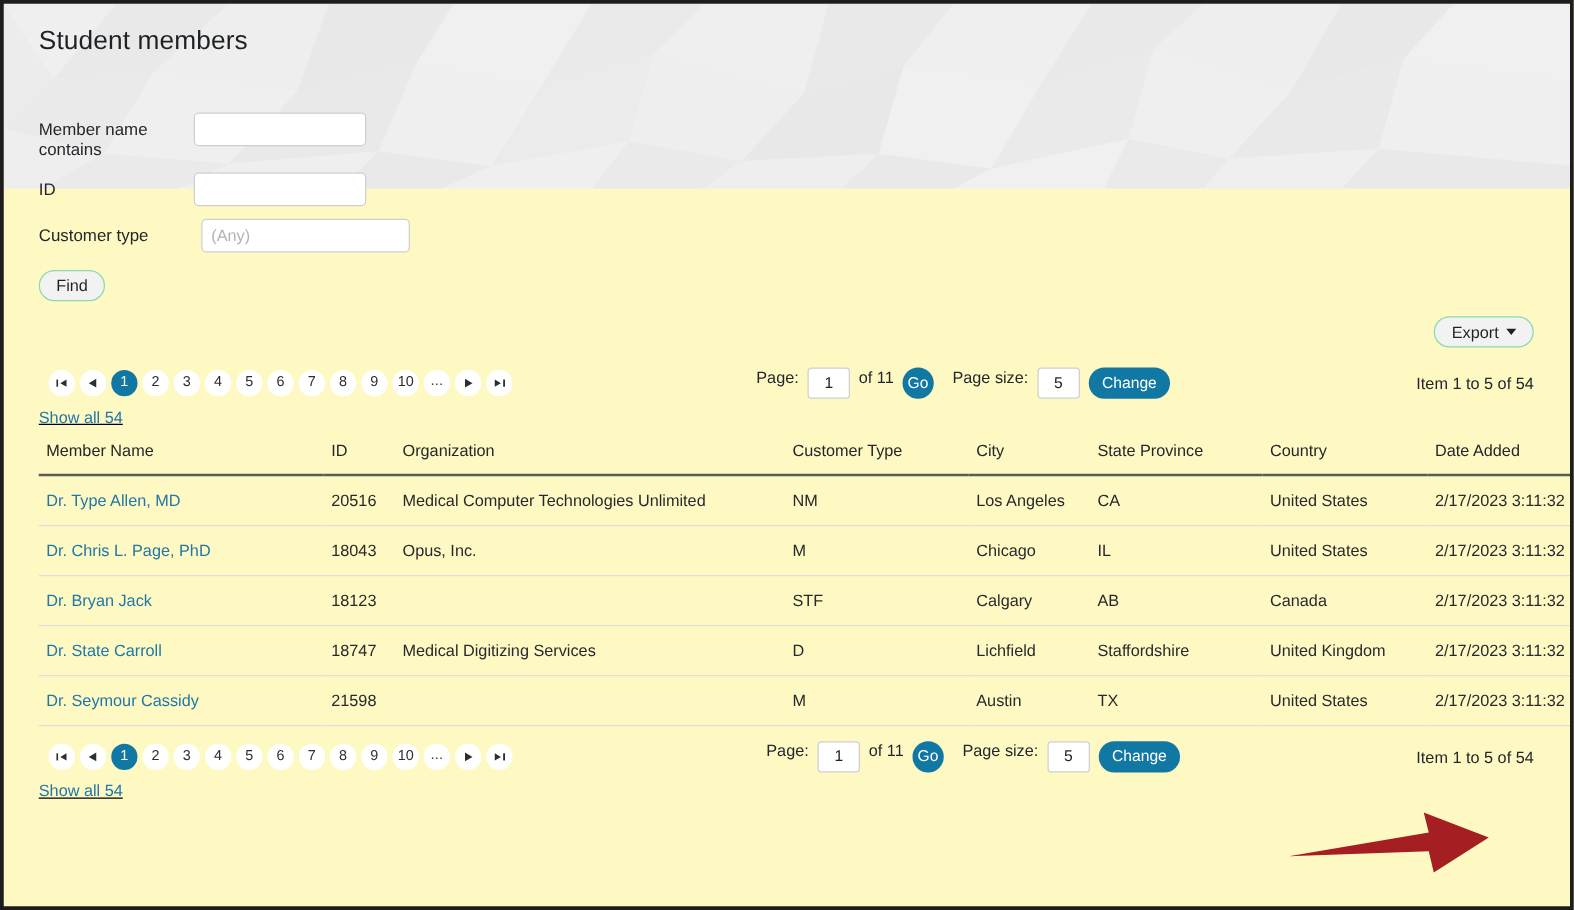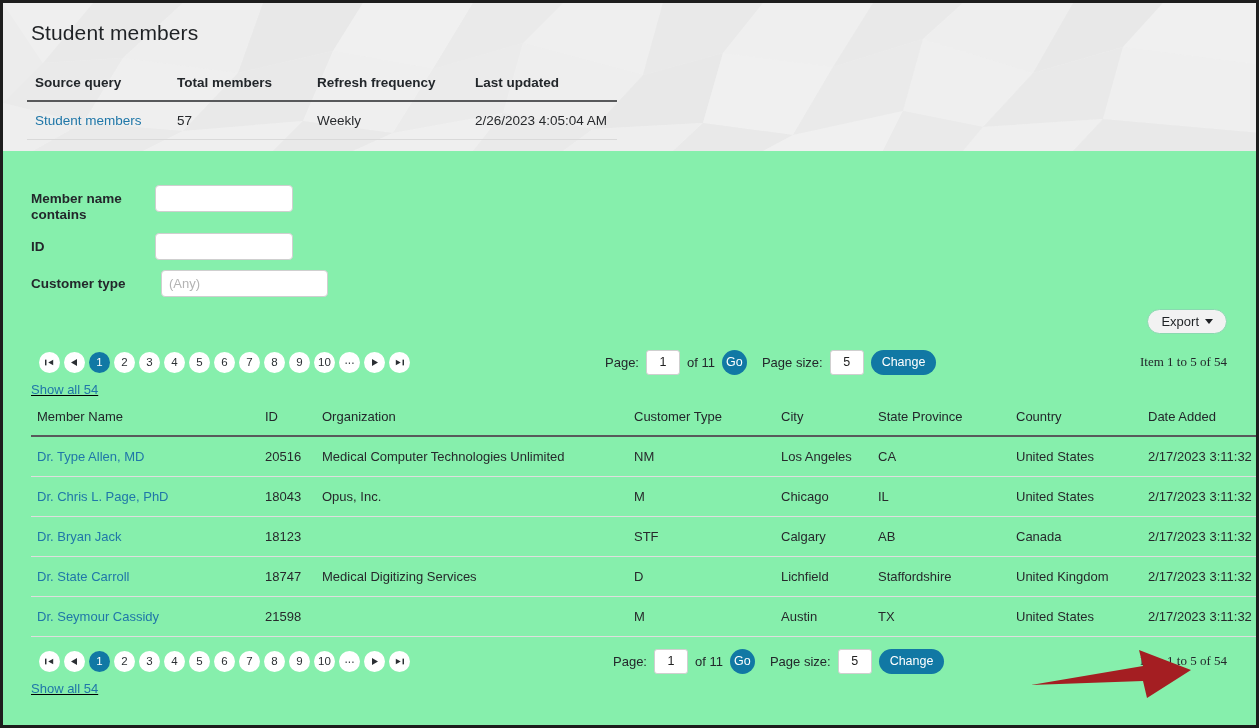--- a/index.html
+++ b/index.html
@@ -10,21 +10,21 @@
   }
   body {
     font-family: "Liberation Sans", sans-serif;
     -webkit-font-smoothing: antialiased;
   }
 
   .screen {
     position: relative;
     width: 1259px;
     height: 728px;
-    background: #86efac;
+    background: #fef9c3;
     border: 3px solid #1d1d1d;
     overflow: hidden;
   }
 
   
   .header-band {
     position: absolute;
     top: 0; left: 0;
     width: 1259px; height: 148px;
     overflow: hidden;
@@ -83,21 +83,21 @@
     margin-top: 45px;
   }
   .filter-row {
     display: flex;
     align-items: flex-start;
     margin-bottom: 10px;
   }
   .filter-label {
     width: 124px;
     font-size: 13.5px;
-    font-weight: 700;
+    font-weight: 400;
     color: #23272b;
     line-height: 16px;
     padding-top: 6px;
     flex: 0 0 124px;
   }
   .filter-label.two-line { line-height: 16px; }
   .txt-input {
     width: 138px;
     height: 27px;
     border: 1px solid #cfcfcf;
@@ -188,21 +188,21 @@
     user-select: none;
   }
   .pg.active { background: #1178a4; color: #fff; font-weight: 400; }
   .pg.ellipsis { cursor: default; color: #3a3f44; letter-spacing: 0px; font-size: 12px; padding-bottom:5px;}
   .pg svg { display:block; }
 
   .pager-center {
     position: absolute;
     left: 574px;
     display: flex;
-    align-items: center;
+    align-items: flex-start;
     gap: 7px;
     font-size: 13px;
     color: #23272b;
   }
   .pager-center .lbl { font-size: 13px; color: #23272b; }
   .mini-input {
     width: 34px; height: 25px;
     border: 1px solid #cfcfcf;
     border-radius: 3px;
     background: #fff;
@@ -224,21 +224,20 @@
     cursor: pointer;
     line-height: 1;
   }
   .blue-btn.circle { border-radius: 50%; width: 25px; padding: 0; }
 
   .item-count {
     position: absolute;
     right: 1px;
     font-size: 13px;
     color: #23272b;
-    font-family: Liberation Serif, serif;
   }
   .show-all {
     font-size: 13px;
     margin-top: 5px;
     margin-bottom: 0;
     text-decoration: underline;
   }
 
   
   .grid {
@@ -333,51 +332,36 @@
         <polygon points="980,124 1100,116 1070,148 960,148" fill="#f2f2f2"></polygon>
         <polygon points="1100,116 1259,130 1259,148 1070,148" fill="#e8e8e8"></polygon>
       </g>
     </svg>
   </div>
 
   <div class="content">
 
     <h1 class="page-title">Student members</h1>
 
-    <table class="summary-table">
-      <thead>
-        <tr>
-          <th class="c0">Source query</th>
-          <th class="c1">Total members</th>
-          <th class="c2">Refresh frequency</th>
-          <th>Last updated</th>
-        </tr>
-      </thead>
-      <tbody>
-        <tr>
-          <td class="c0"><a class="link">Student members</a></td>
-          <td class="c1">57</td>
-          <td class="c2">Weekly</td>
-          <td>2/26/2023 4:05:04 AM</td>
-        </tr>
-      </tbody>
-    </table>
 
     <div class="filters">
       <div class="filter-row">
         <div class="filter-label two-line">Member name contains</div>
         <input class="txt-input" type="text" value="" style="">
       </div>
       <div class="filter-row">
         <div class="filter-label">ID</div>
         <input class="txt-input" type="text" value="" style="">
       </div>
       <div class="filter-row customer-type">
         <div class="filter-label">Customer type</div>
         <input class="sel-input" type="text" placeholder="(Any)" style="">
+      </div>
+      <div class="find-wrap">
+        <button class="pill-btn">Find</button>
       </div>
     </div>
 
     <div class="export-row">
       <button class="pill-btn">
         <span>Export</span>
         <span class="caret-down"></span>
       </button>
     </div>
 

